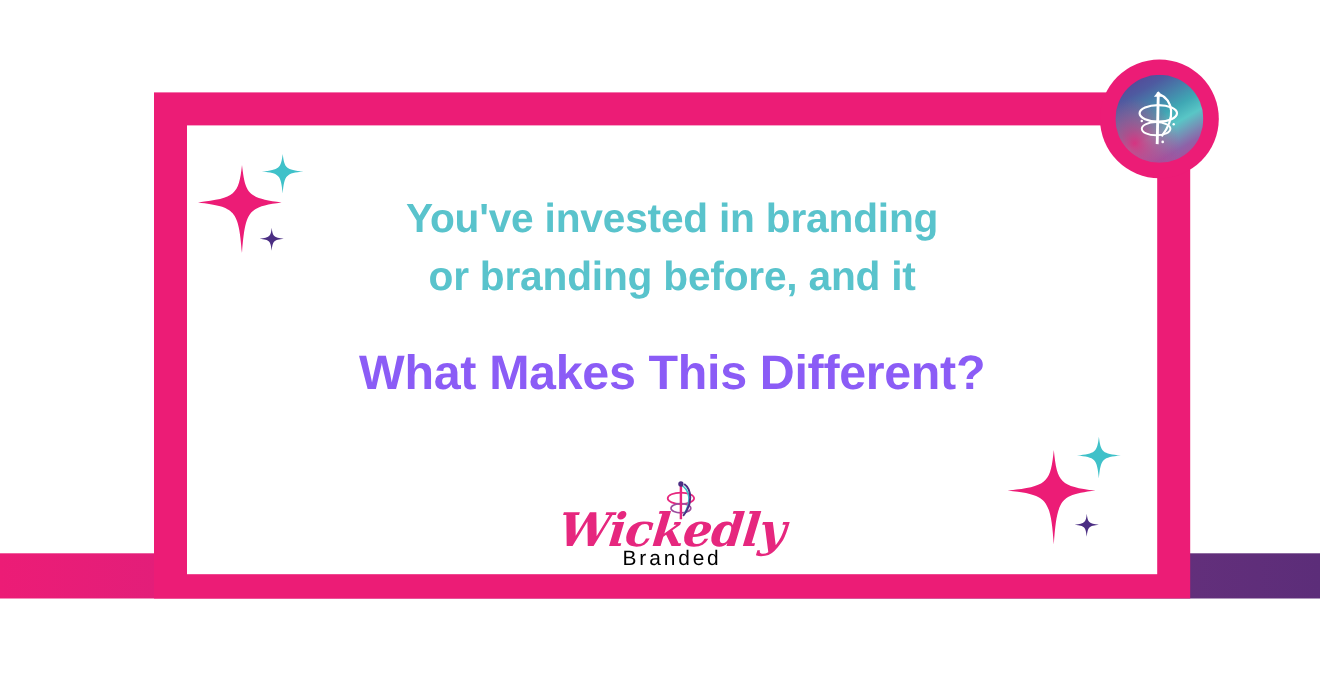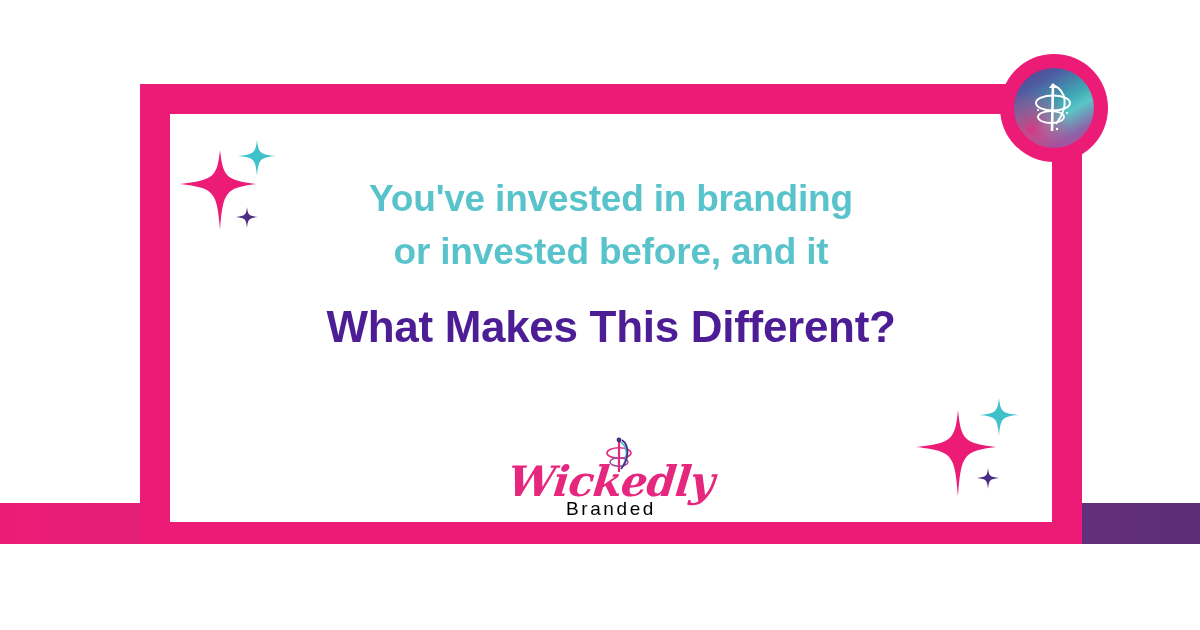--- a/index.html
+++ b/index.html
@@ -57,25 +57,25 @@
   .subhead{
     color:#59C3CC;
     font-size:37px;
     font-weight:bold;
     line-height:53px;
     letter-spacing:-0.2px;
     margin:0;
   }
   .subhead .ln{display:block;}
   .headline{
-    color:#4c1d95;
+    color:#8b5cf6;
     font-size:44px;
     font-weight:bold;
     letter-spacing:-0.3px;
-    margin:0;
+    margin:13px;
     padding-top:24px;
     text-align:center;
   }
 
   
   .logo{
     position:absolute;left:0;right:0;top:334px;
     display:flex;flex-direction:column;align-items:center;justify-content:center;
   }
   .logo-mark{position:relative;width:210px;height:78px;}
@@ -124,21 +124,21 @@
         <svg width="128" height="128" viewBox="0 0 128 128" aria-hidden="true">
           <path d="M44 24 C47 54, 50 57, 82 61 C50 65, 47 68, 44 110 C41 68, 38 65, 2 61 C38 57, 41 54, 44 24 Z" fill="#EC1C76"></path>
           <path d="M85 12 C86.7 26, 88.2 27.5, 105 29 C88.2 30.6, 86.7 32, 85 50 C83.3 32, 81.8 30.6, 65 29 C81.8 27.5, 83.3 26, 85 12 Z" fill="#3FC1C9"></path>
           <path d="M74 82 C74.9 90, 75.8 90.9, 85 92 C75.8 93.1, 74.9 94, 74 103 C73.1 94, 72.2 93.1, 63 92 C72.2 90.9, 73.1 90, 74 82 Z" fill="#4B2E83"></path>
         </svg>
       </span>
 
       <div class="text-wrap">
         <div class="subhead">
           <span class="ln">You've invested in branding</span>
-          <span class="ln">or invested before, and it</span>
+          <span class="ln">or branding before, and it</span>
         </div>
         <div class="headline">What Makes This Different?</div>
       </div>
 
       <div class="logo">
         <div class="logo-mark">
           <span class="logo-glass">
             <svg width="36" height="40" viewBox="0 0 36 40" aria-hidden="true">
               <ellipse cx="17" cy="17" rx="12" ry="5.2" fill="none" stroke="#E6277E" stroke-width="1.6"></ellipse>
               <ellipse cx="17" cy="26" rx="9" ry="4.2" fill="none" stroke="#9B4D9E" stroke-width="1.5"></ellipse>

